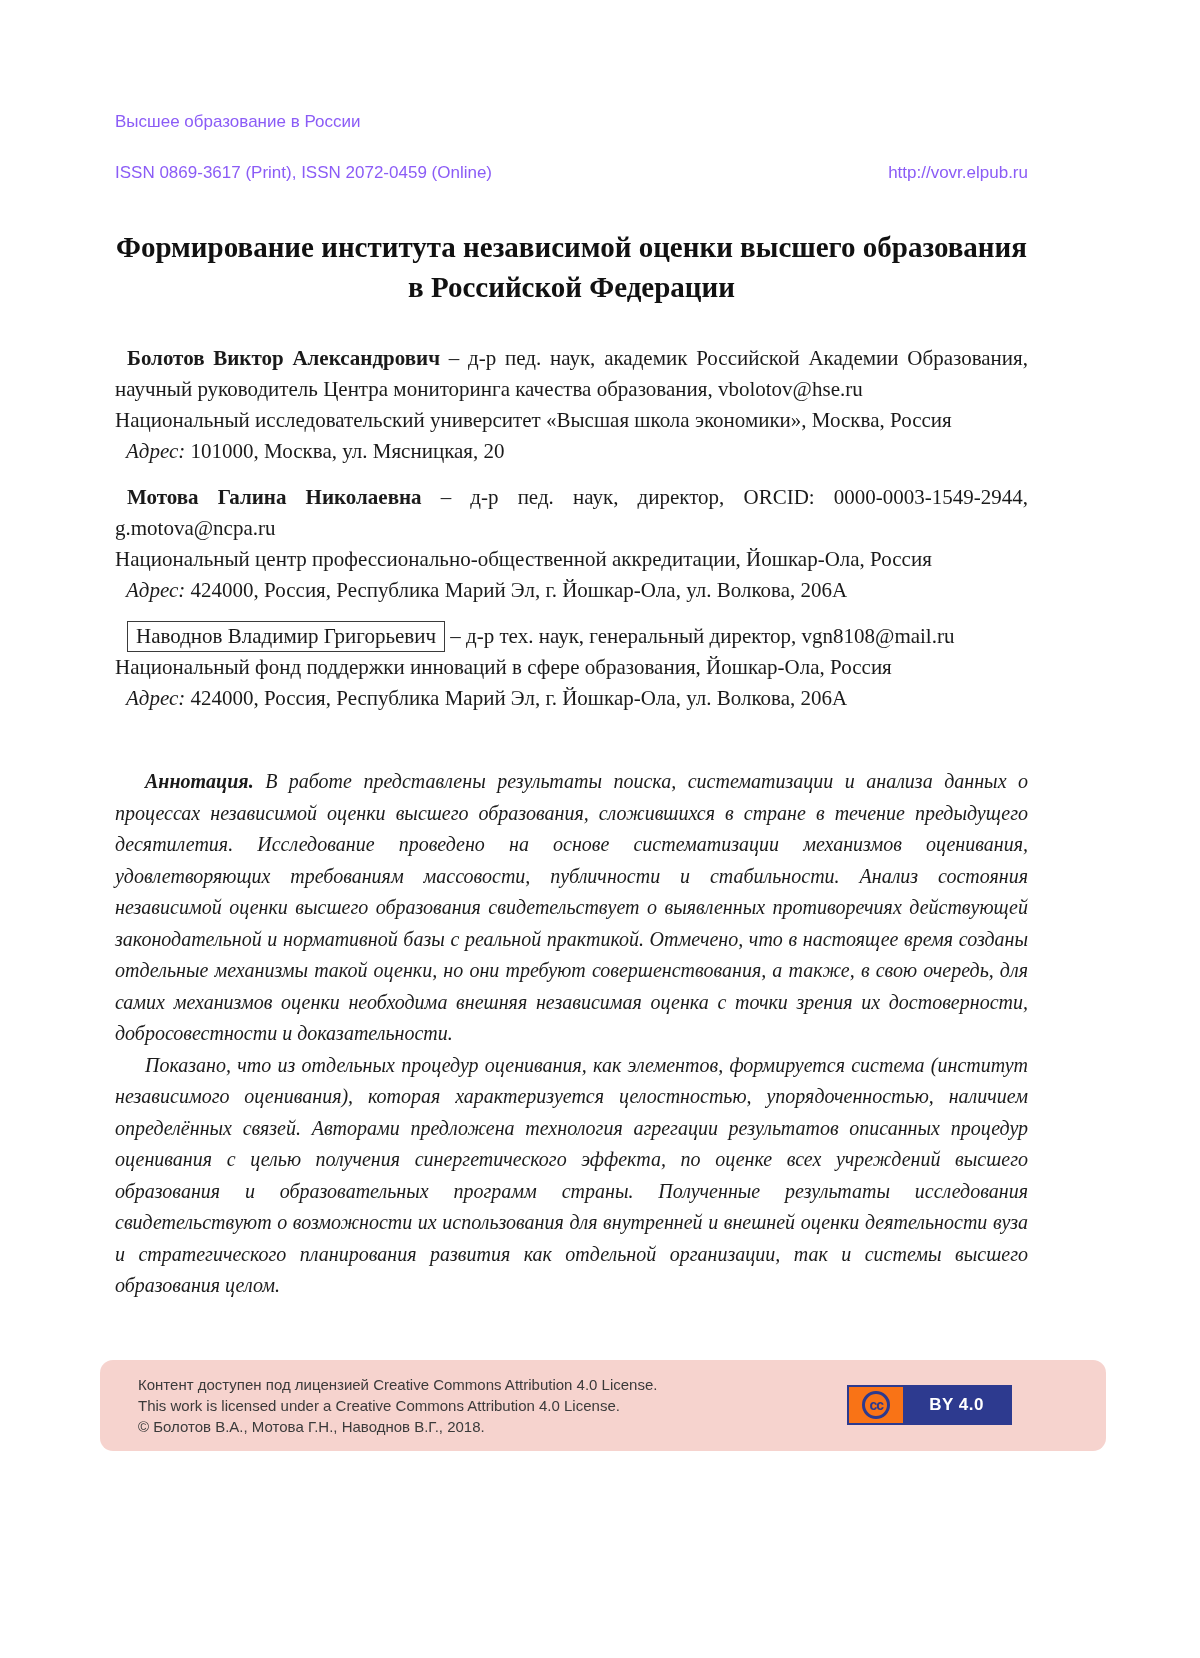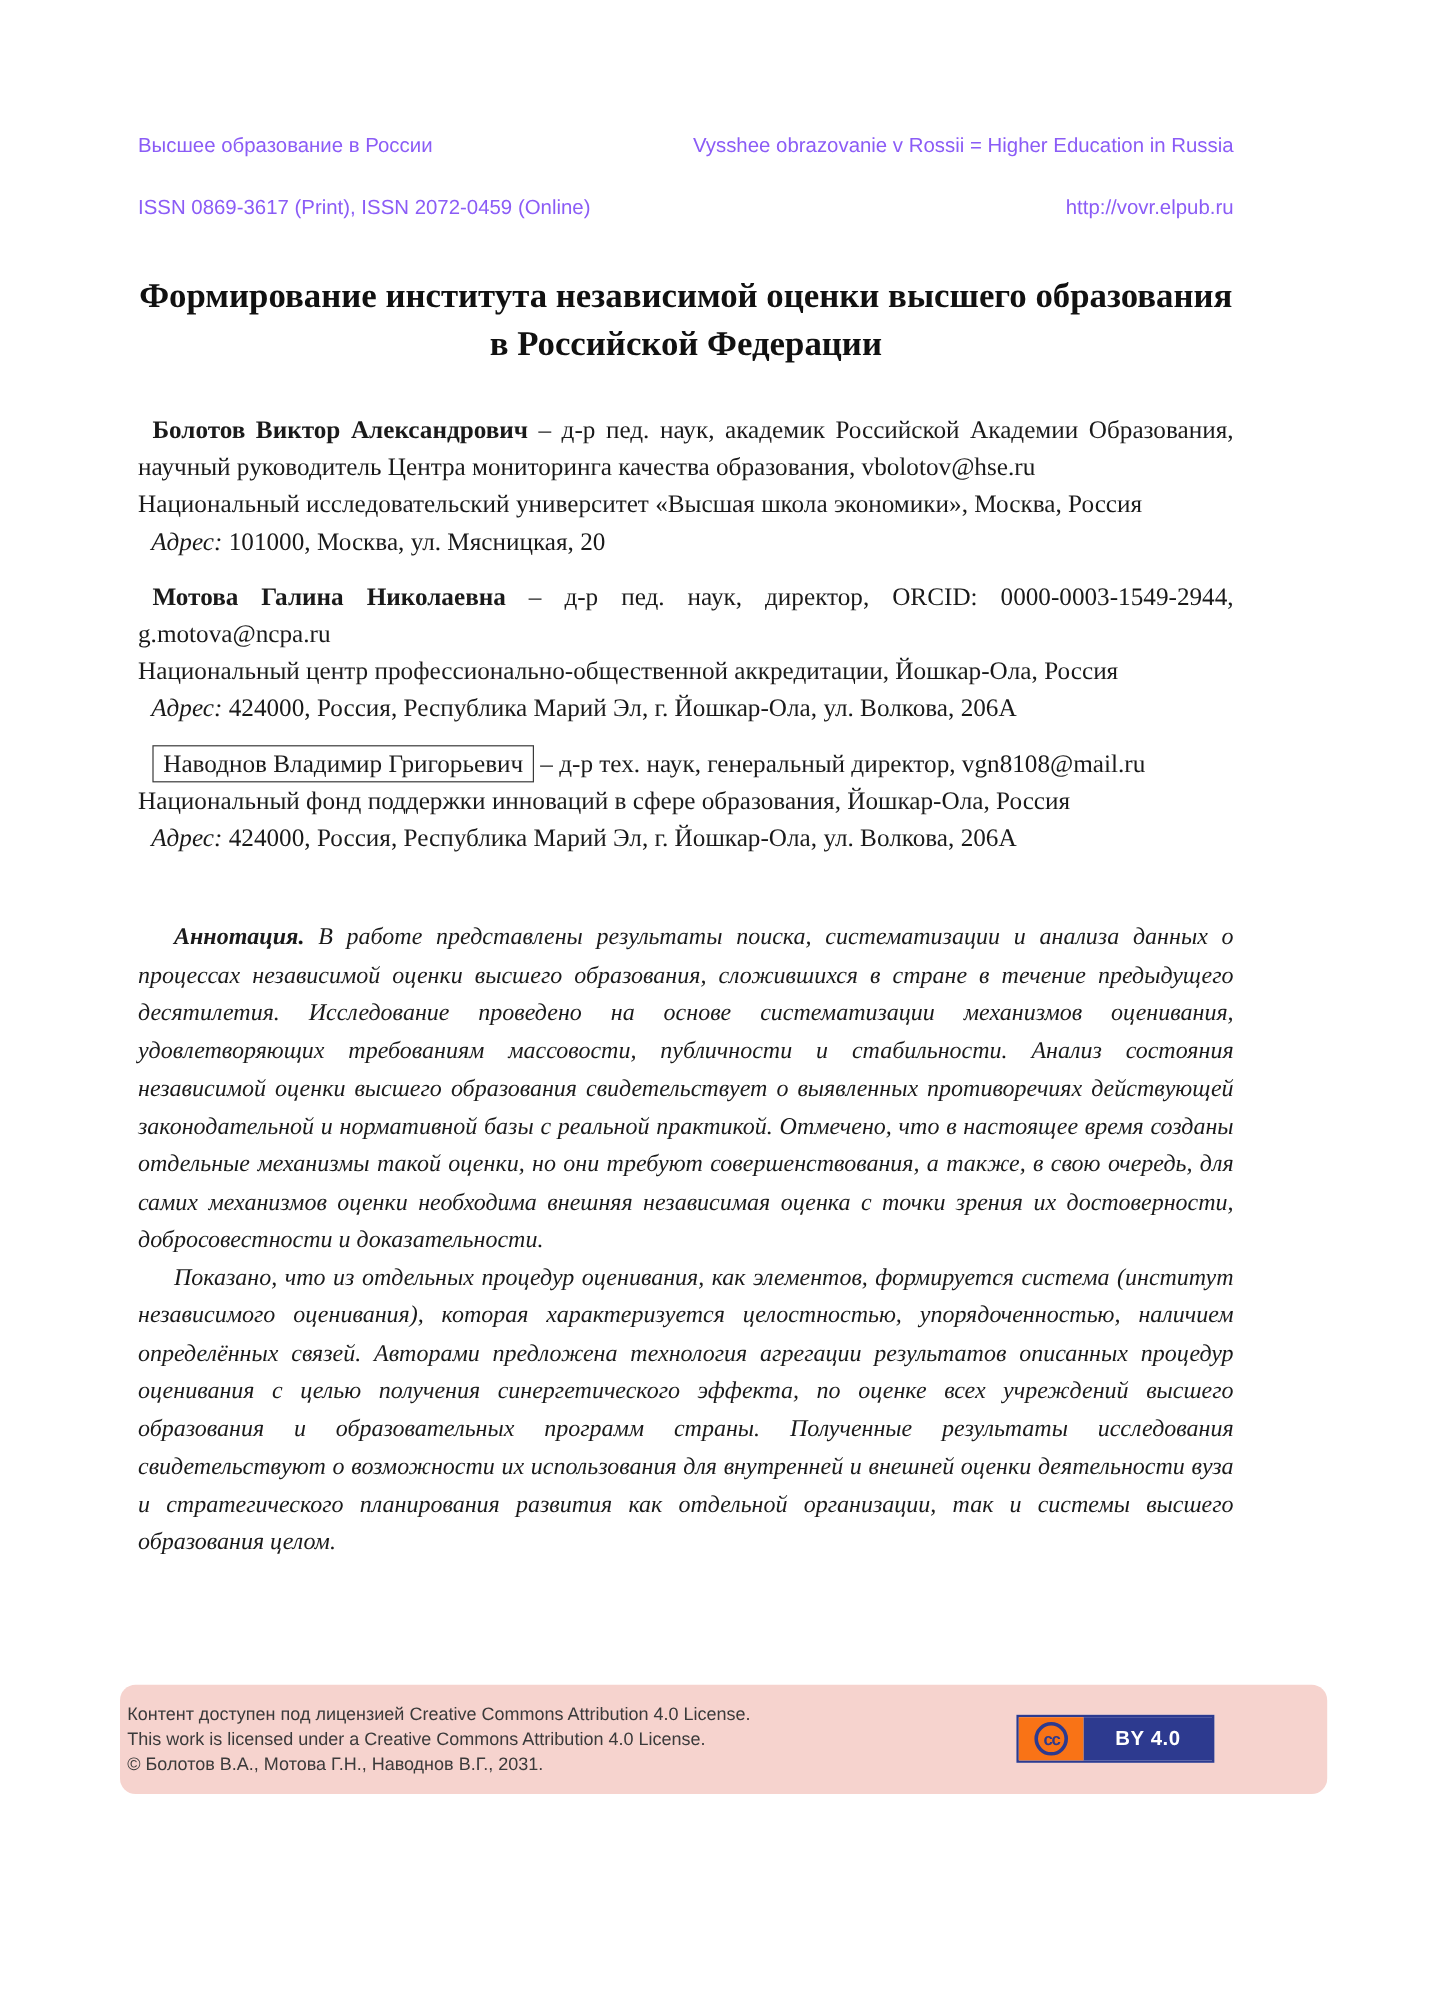--- a/index.html
+++ b/index.html
@@ -72,26 +72,26 @@
     margin-top:52px;
     font-style:italic;
     font-size:20px;
     line-height:31.5px;
     text-align:justify;
   }
   .abstract p{text-indent:30px;}
   .abstract-label{font-weight:bold;}
   
   .license-box{
-    margin:102px -78px 0 -15px;
+    margin:58px -78px 0 -15px;
     background:var(--footer-bg);
     display:flex;
     align-items:center;
     justify-content:space-between;
-    padding:14px 22px 14px 6px;
+    padding:14px 22px 14px 38px;
     border-radius:13px;
   }
   .license-text{
     font-family:"Liberation Sans","DejaVu Sans",sans-serif;
     font-size:15px;
     line-height:21px;
     color:#3a3a3a;
   }
   .cc-badge{
     display:flex;
@@ -137,21 +137,20 @@
   }
 </style>
 </head>
 <body>
 
 <div class="page">
 
   <header class="masthead">
     <div class="masthead-row">
       <span>Высшее образование в России</span>
-      <span>Vysshee obrazovanie v Rossii = Higher Education in Russia</span>
     </div>
     <div class="masthead-row">
       <span>ISSN 0869-3617 (Print), ISSN 2072-0459 (Online)</span>
       <span>http://vovr.elpub.ru</span>
     </div>
   </header>
 
   <h1 class="article-title">Формирование института независимой оценки высшего образования в Российской Федерации</h1>
 
 
@@ -193,21 +192,21 @@
     <p>
       <span class="abstract-label">Аннотация.</span><span> В работе представлены результаты поиска, систематизации и анализа данных о процессах независимой оценки высшего образования, сложившихся в стране в течение предыдущего десятилетия. Исследование проведено на основе систематизации механизмов оценивания, удовлетворяющих требованиям массовости, публичности и стабильности. Анализ состояния независимой оценки высшего образования свидетельствует о выявленных противоречиях действующей законодательной и нормативной базы с реальной практикой. Отмечено, что в настоящее время созданы отдельные механизмы такой оценки, но они требуют совершенствования, а также, в свою очередь, для самих механизмов оценки необходима внешняя независимая оценка с точки зрения их достоверности, добросовестности и доказательности.</span>
     </p>
     <p>Показано, что из отдельных процедур оценивания, как элементов, формируется система (институт независимого оценивания), которая характеризуется целостностью, упорядоченностью, наличием определённых связей. Авторами предложена технология агрегации результатов описанных процедур оценивания с целью получения синергетического эффекта, по оценке всех учреждений высшего образования и образовательных программ страны. Полученные результаты исследования свидетельствуют о возможности их использования для внутренней и внешней оценки деятельности вуза и стратегического планирования развития как отдельной организации, так и системы высшего образования целом.</p>
   </section>
 
   <footer class="license-box">
     <div class="license-text">
       <div>Контент доступен под лицензией Creative Commons Attribution 4.0 License.</div>
       <div>This work is licensed under a Creative Commons Attribution 4.0 License.</div>
-      <div>©  Болотов В.А., Мотова Г.Н., Наводнов В.Г., 2031.</div>
+      <div>©  Болотов В.А., Мотова Г.Н., Наводнов В.Г., 2018.</div>
     </div>
     <div class="cc-badge">
       <div class="cc-badge-left">
         <span class="cc-circle">cc</span>
       </div>
       <div class="cc-badge-right">BY 4.0</div>
     </div>
   </footer>
 
 </div>

